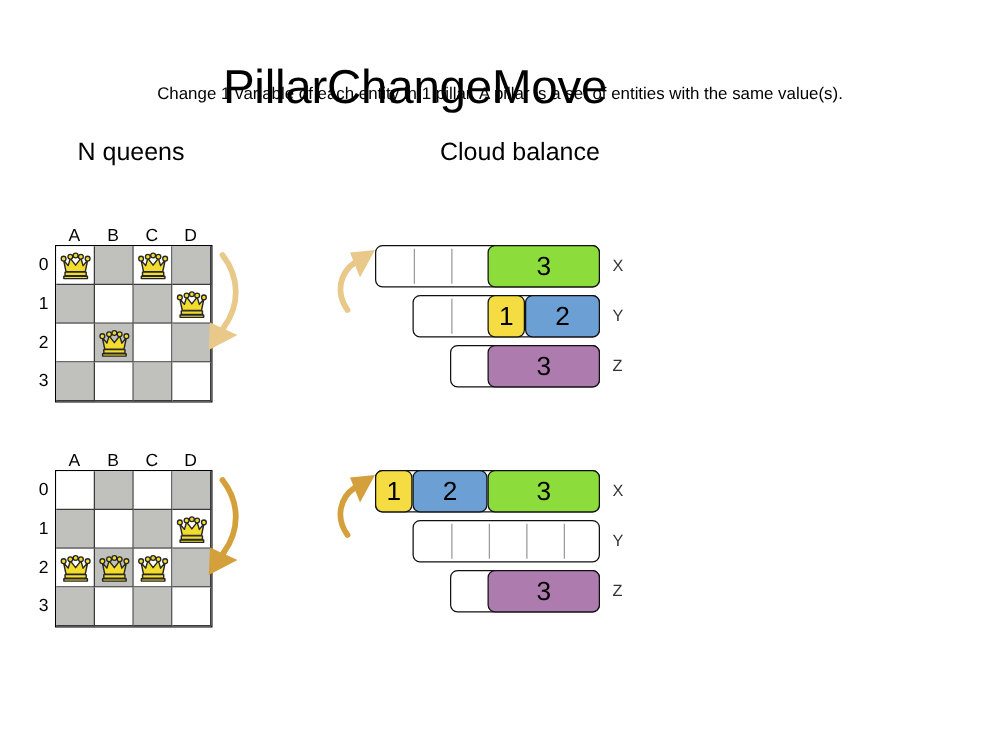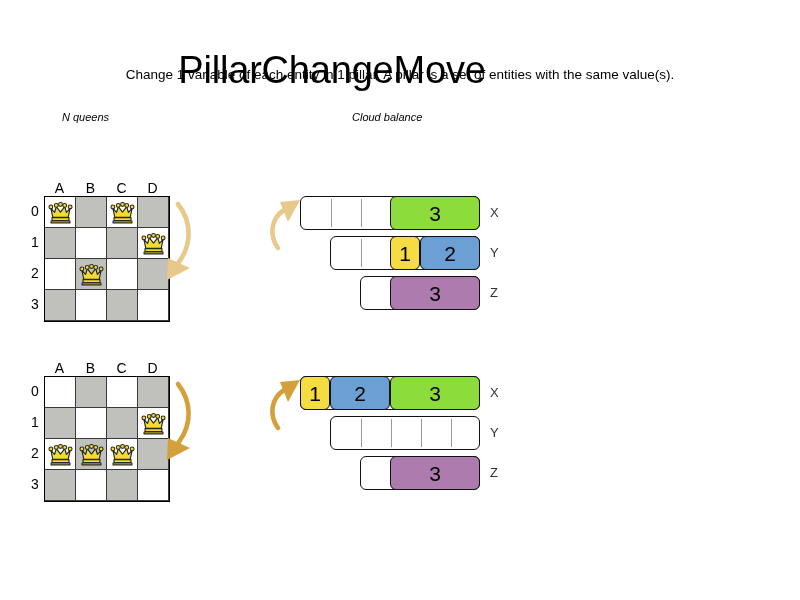--- a/index.html
+++ b/index.html
@@ -35,24 +35,23 @@
     width: 800px;
     text-align: center;
     font-size: 13.5px;
     font-weight: normal;
     line-height: 1;
   }
 
   
   .section-heading {
     position: absolute;
-    font-size: 11px;
+    font-size: 20px;
     line-height: 1;
     white-space: nowrap;
-    font-style: italic;
   }
   #heading-nqueens  { left: 62px;  top: 112px; }
   #heading-cloud    { left: 352px; top: 112px; }
 
   
   .board-block { position: absolute; }
   #board-block-top    { left: 28px; top: 180px; }
   #board-block-bottom { left: 28px; top: 360px; }
 
   .col-labels {

